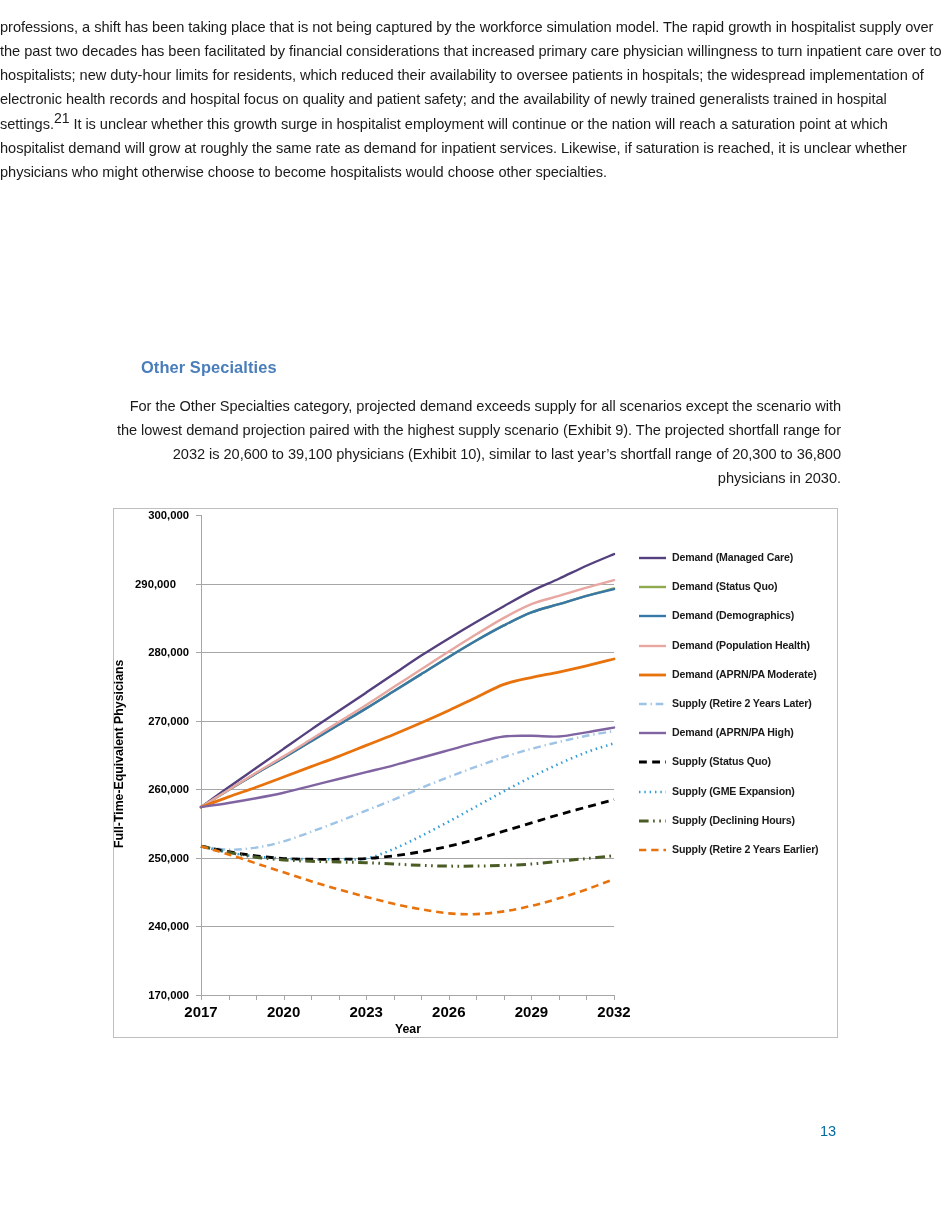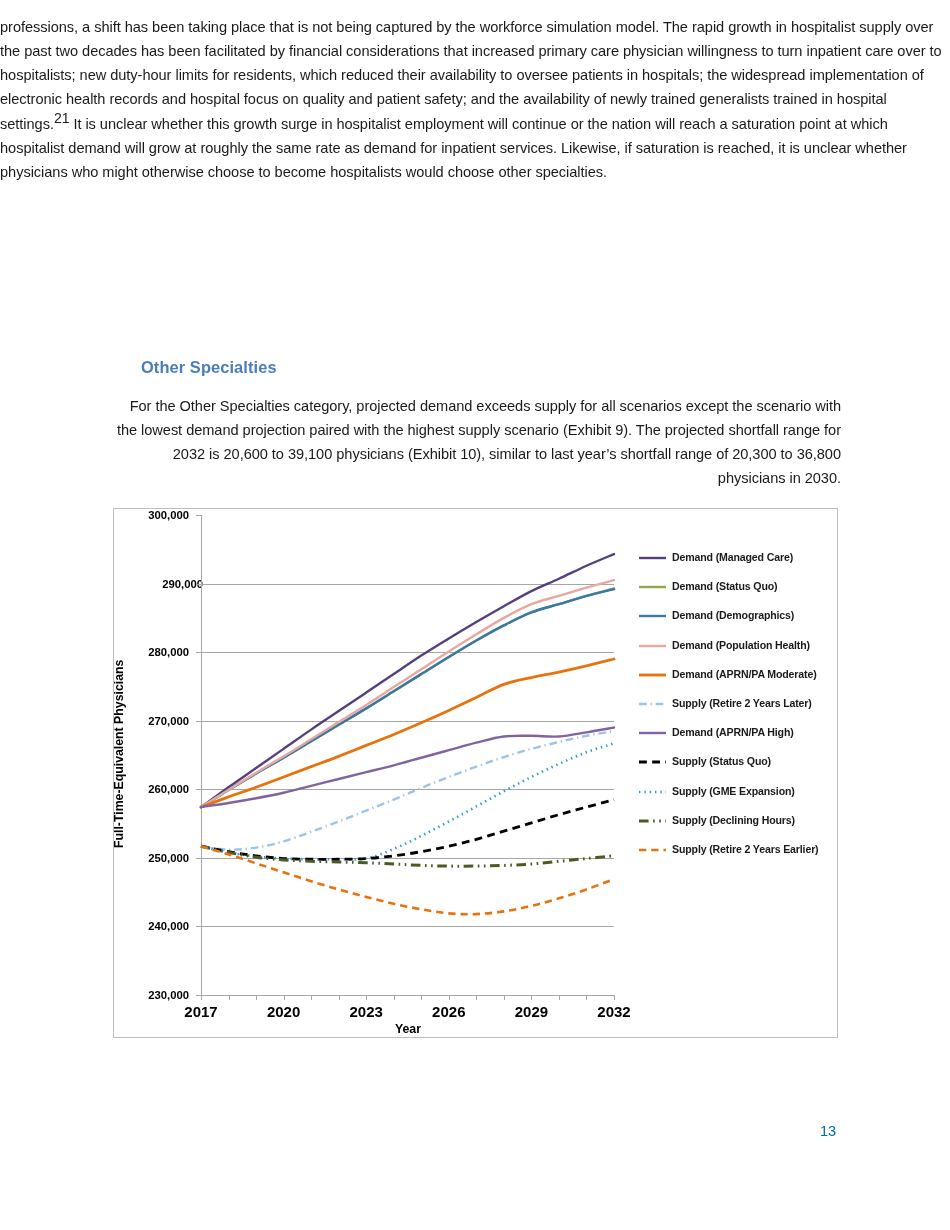--- a/index.html
+++ b/index.html
@@ -108,33 +108,33 @@
 
   <p class="body-para" id="para-2">For the Other Specialties category, projected demand exceeds supply for all scenarios except the scenario with the lowest demand projection paired with the highest supply scenario (Exhibit 9). The projected shortfall range for 2032 is 20,600 to 39,100 physicians (Exhibit 10), similar to last year’s shortfall range of 20,300 to 36,800 physicians in 2030.</p>
 
 
   <div class="chart-box">
     <div class="chart-inner">
 
       <div class="y-axis-title">Full-Time-Equivalent Physicians</div>
 
       <div id="y-ticks">
-          <div class="ytick-label" style="top: 486px; left: 0px; width: 75px;">230,000</div>
+          <div class="ytick-label" style="top: 486px; left: 0px; width: 75px;">170,000</div>
           <div class="ytick-mark" style="top: 486px; left: 82px;"></div>
           <div class="ytick-label" style="top: 417.429px; left: 0px; width: 75px;">240,000</div>
           <div class="ytick-mark" style="top: 417.429px; left: 82px;"></div>
           <div class="ytick-label" style="top: 348.857px; left: 0px; width: 75px;">250,000</div>
           <div class="ytick-mark" style="top: 348.857px; left: 82px;"></div>
           <div class="ytick-label" style="top: 280.286px; left: 0px; width: 75px;">260,000</div>
           <div class="ytick-mark" style="top: 280.286px; left: 82px;"></div>
           <div class="ytick-label" style="top: 211.714px; left: 0px; width: 75px;">270,000</div>
           <div class="ytick-mark" style="top: 211.714px; left: 82px;"></div>
           <div class="ytick-label" style="top: 143.143px; left: 0px; width: 75px;">280,000</div>
           <div class="ytick-mark" style="top: 143.143px; left: 82px;"></div>
-          <div class="ytick-label" style="top: 74.5714px; left: 14px; width: 75px;">290,000</div>
+          <div class="ytick-label" style="top: 74.5714px; left: 4px; width: 75px; text-align: center;">290,000</div>
           <div class="ytick-mark" style="top: 74.5714px; left: 82px;"></div>
           <div class="ytick-label" style="top: 6px; left: 0px; width: 75px;">300,000</div>
           <div class="ytick-mark" style="top: 6px; left: 82px;"></div>
         </div>
       <div id="gridlines">
           <div class="gridline" style="top: 417.429px; left: 87px;"></div>
           <div class="gridline" style="top: 348.857px; left: 87px;"></div>
           <div class="gridline" style="top: 280.286px; left: 87px;"></div>
           <div class="gridline" style="top: 211.714px; left: 87px;"></div>
           <div class="gridline" style="top: 143.143px; left: 87px;"></div>

